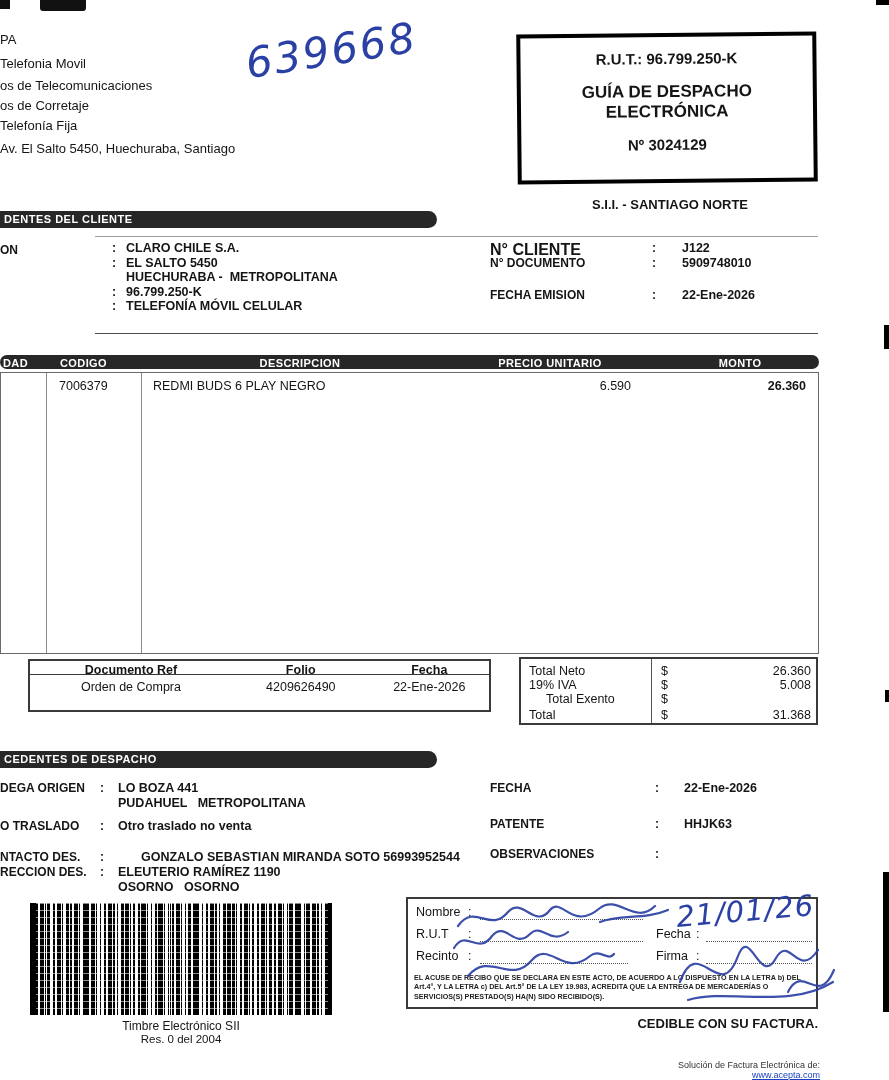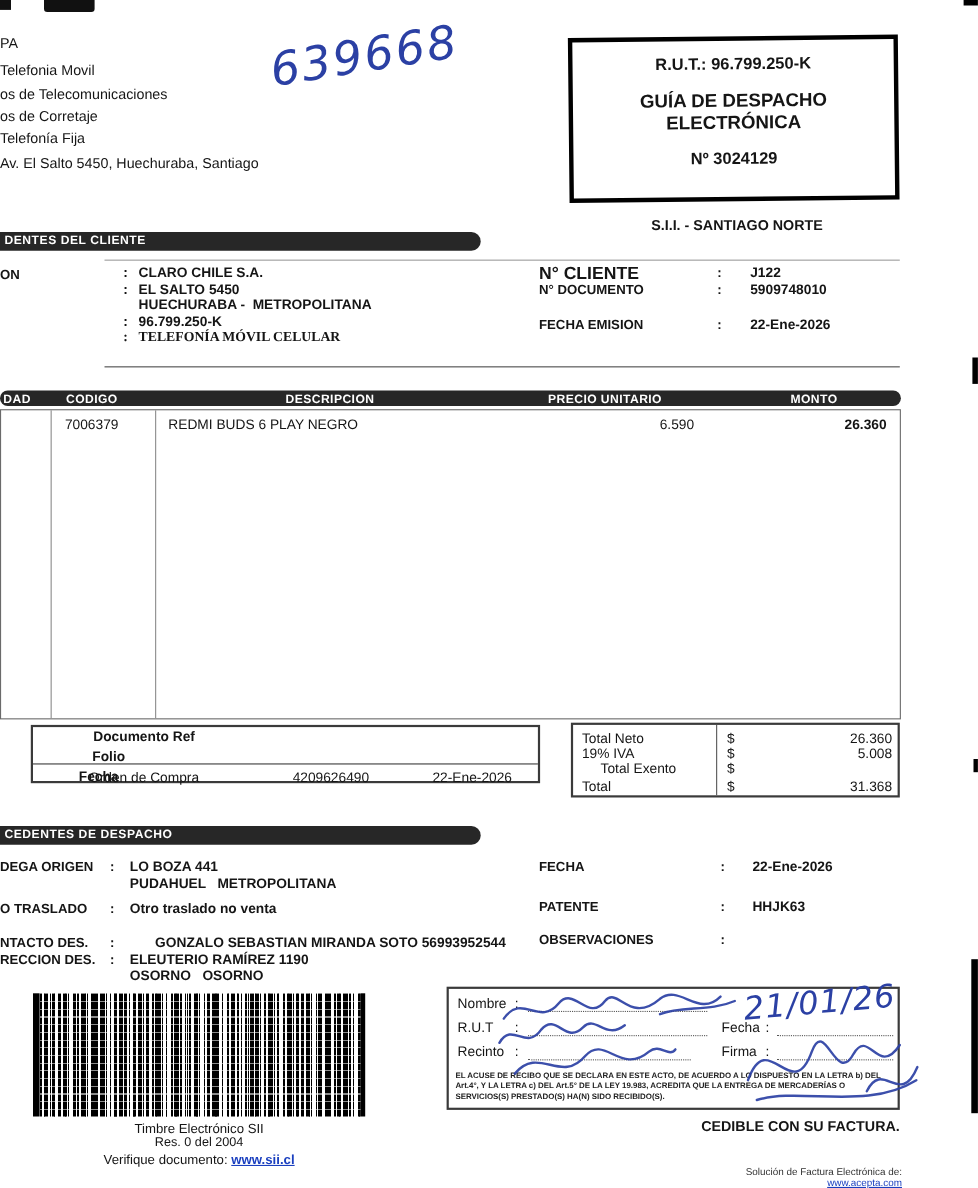--- a/index.html
+++ b/index.html
@@ -64,21 +64,21 @@
   </div>
   <div class="abs hline" style="left:95px;top:236px;width:723px;opacity:.55;"></div>
   <div class="abs hline" style="left:95px;top:333px;width:723px;"></div>
 
   <div class="abs b" style="left:0;top:243px;font-size:12px;">ON</div>
 
   <div class="abs sm" style="left:112px;top:241px;"><span class="colon">:</span><span class="val">CLARO CHILE S.A.</span></div>
   <div class="abs sm" style="left:112px;top:256px;"><span class="colon">:</span><span class="val">EL SALTO 5450</span></div>
   <div class="abs sm" style="left:112px;top:270px;"><span class="colon"></span><span class="val">HUECHURABA -  METROPOLITANA</span></div>
   <div class="abs sm" style="left:112px;top:285px;"><span class="colon">:</span><span class="val">96.799.250-K</span></div>
-  <div class="abs sm" style="left:112px;top:299px;font-family:Liberation Serif, serif;"><span class="colon">:</span><span class="val">TELEFONÍA MÓVIL CELULAR</span></div>
+  <div class="abs sm" style="left:112px;top:299px;"><span class="colon">:</span><span class="val">TELEFONÍA MÓVIL CELULAR</span></div>
 
   <div class="abs b" style="left:490px;top:241px;font-size:16px;">N° CLIENTE</div>
   <div class="abs b" style="left:652px;top:241px;font-size:12px;">:</div>
   <div class="abs b" style="left:682px;top:241px;font-size:12.5px;">J122</div>
 
   <div class="abs b" style="left:490px;top:256px;font-size:12px;">N° DOCUMENTO</div>
   <div class="abs b" style="left:652px;top:256px;font-size:12px;">:</div>
   <div class="abs b" style="left:682px;top:256px;font-size:12.5px;">5909748010</div>
 
   <div class="abs b" style="left:490px;top:288px;font-size:12px;">FECHA EMISION</div>
@@ -96,21 +96,21 @@
     <div class="vline" style="left:45px;"></div>
     <div class="vline" style="left:140px;"></div>
     <span class="abs sm" style="left:4px;top:6px;width:36px;text-align:right;"></span>
     <span class="abs sm" style="left:58px;top:6px;">7006379</span>
     <span class="abs sm" style="left:152px;top:6px;">REDMI BUDS 6 PLAY NEGRO</span>
     <span class="abs sm" style="left:540px;top:6px;width:90px;text-align:right;">6.590</span>
     <span class="abs sm b" style="left:700px;top:6px;width:105px;text-align:right;">26.360</span>
   </div>
 
   <div class="abs box" style="left:28px;top:659px;width:463px;height:53px;">
-    <div style="display:flex;height:34px;border-bottom:1.5px solid #3a3a3a;font-weight:bold;font-size:12.5px;line-height:18px;flex-direction:column;">
+    <div style="display:flex;height:14px;border-bottom:1.5px solid #3a3a3a;font-weight:bold;font-size:12.5px;line-height:18px;">
       <span style="width:44%;text-align:center;">Documento Ref</span>
       <span style="width:30%;text-align:center;">Folio</span>
       <span style="width:26%;text-align:center;">Fecha</span>
     </div>
     <div style="display:flex;font-size:12.5px;padding-top:5px;">
       <span style="width:44%;text-align:center;">Orden de Compra</span>
       <span style="width:30%;text-align:center;">4209626490</span>
       <span style="width:26%;text-align:center;">22-Ene-2026</span>
     </div>
   </div>
@@ -160,23 +160,20 @@
   <div class="abs b" style="left:490px;top:817px;font-size:12px;">PATENTE</div>
   <div class="abs b" style="left:655px;top:817px;font-size:12px;">:</div>
   <div class="abs b" style="left:684px;top:817px;font-size:12.5px;">HHJK63</div>
 
   <div class="abs b" style="left:490px;top:847px;font-size:12px;">OBSERVACIONES</div>
   <div class="abs b" style="left:655px;top:847px;font-size:12px;">:</div>
 
   <div class="abs barcode" style="left:30px;top:903px;width:302px;height:112px;"></div>
   <div class="abs" style="left:30px;top:1019px;width:302px;text-align:center;font-size:12px;">Timbre Electrónico SII</div>
   <div class="abs" style="left:30px;top:1033px;width:302px;text-align:center;font-size:11.5px;">Res. 0 del 2004</div>
-  <div class="abs" style="left:30px;top:1047px;width:302px;text-align:center;font-size:12px;">
-    <span>Verifique documento: </span><span class="url">www.sii.cl</span>
-  </div>
 
   <div class="abs box" style="left:406px;top:897px;width:412px;height:112px;font-size:12.5px;">
     <span class="abs" style="left:8px;top:6px;">Nombre</span>
     <span class="abs" style="left:60px;top:6px;">:</span>
     <div class="dotline" style="left:72px;top:20px;width:163px;"></div>
     <span class="abs" style="left:8px;top:28px;">R.U.T</span>
     <span class="abs" style="left:60px;top:28px;">:</span>
     <div class="dotline" style="left:72px;top:42px;width:163px;"></div>
     <span class="abs" style="left:8px;top:50px;">Recinto</span>
     <span class="abs" style="left:60px;top:50px;">:</span>

